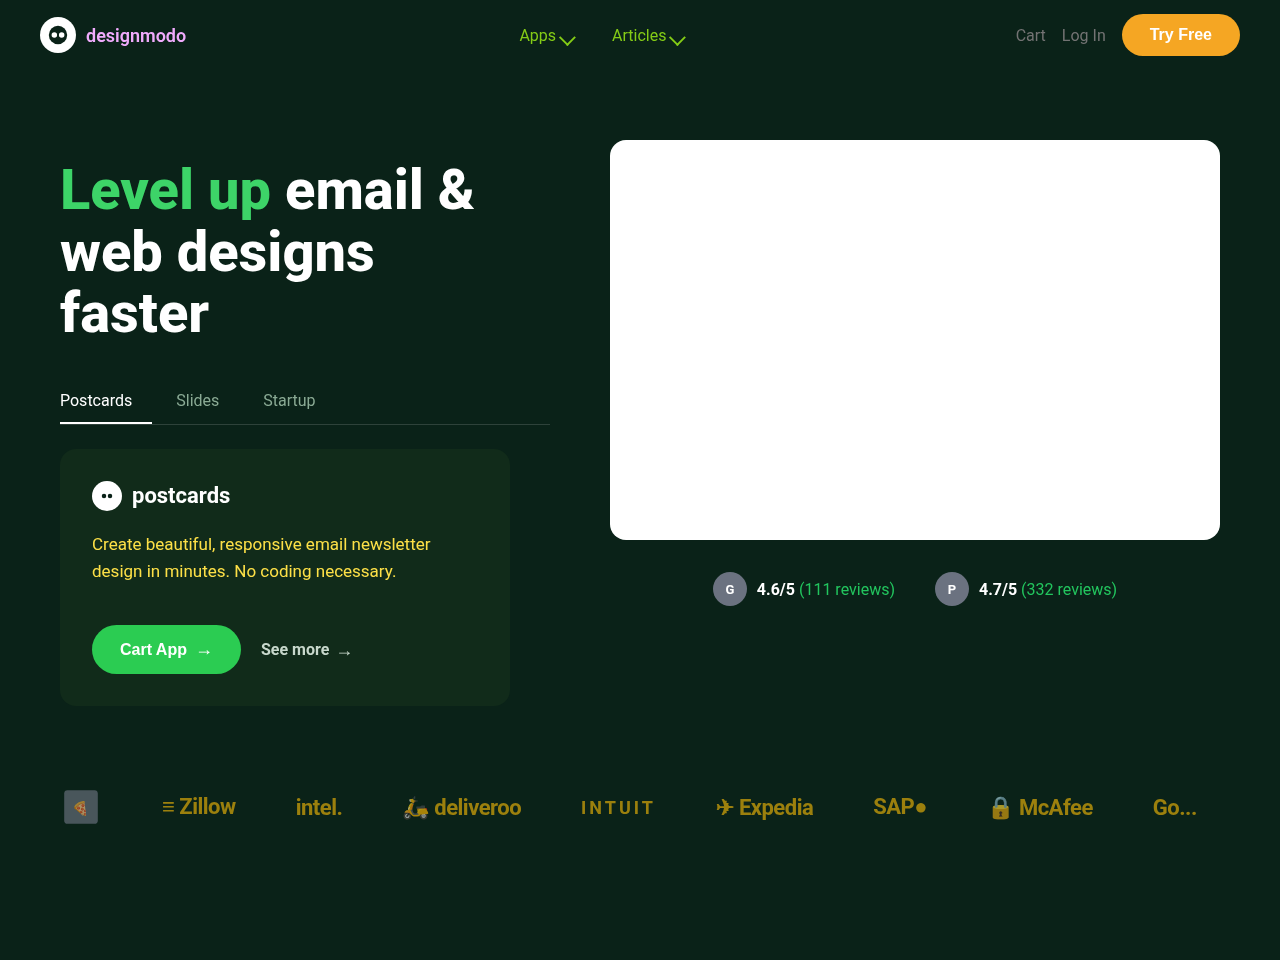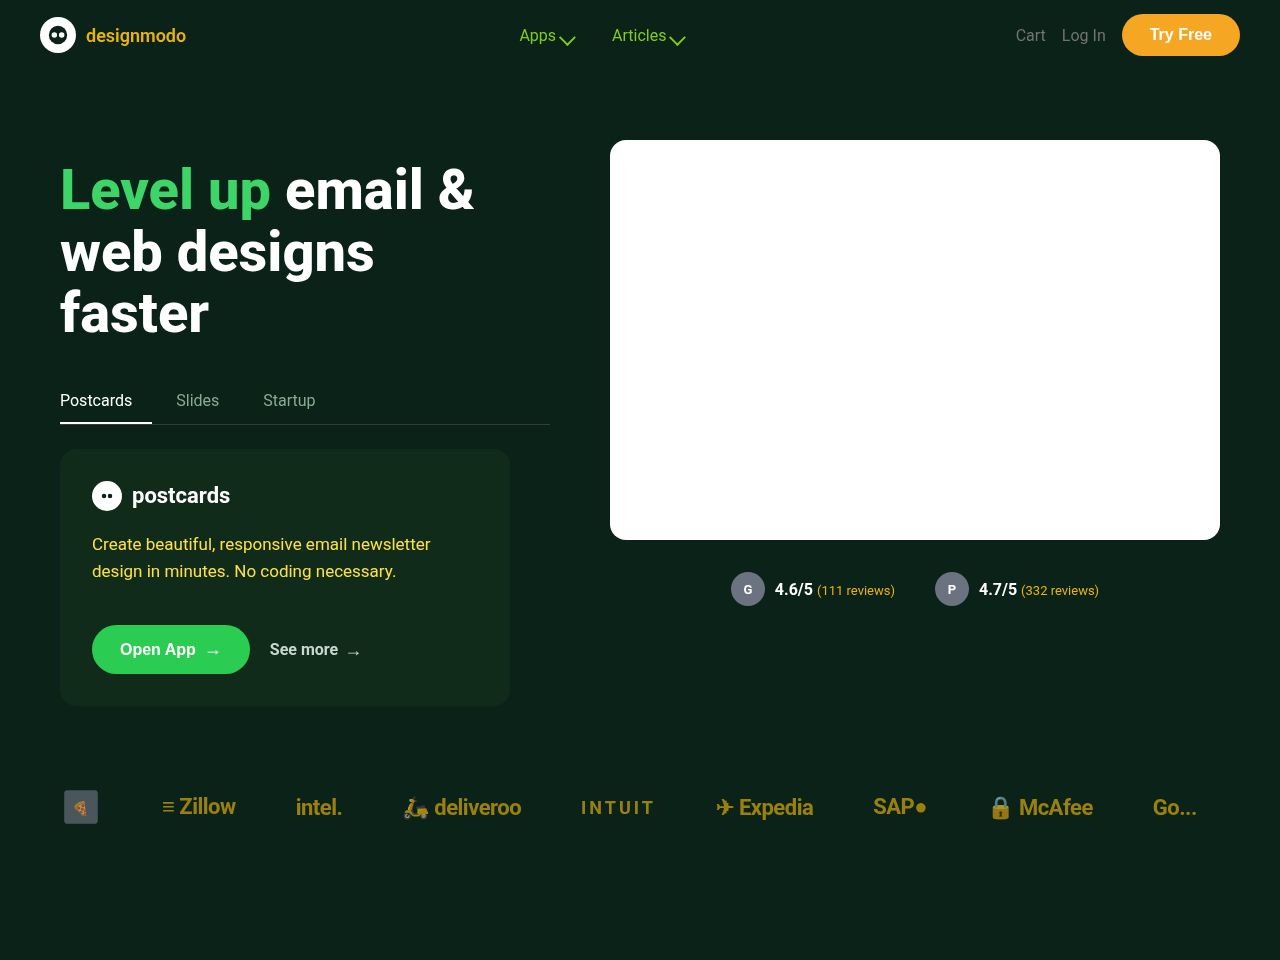--- a/index.html
+++ b/index.html
@@ -41,21 +41,21 @@
     }
 
     .nav-logo-icon svg {
       width: 22px;
       height: 22px;
     }
 
     .nav-logo-text {
       font-size: 18px;
       font-weight: 600;
-      color: #eab308;
+      color: #f0abfc;
     }
 
     .nav-center {
       display: flex;
       align-items: center;
       gap: 8px;
     }
 
     .nav-menu-item {
       display: flex;
@@ -272,22 +272,22 @@
 
     .rating-badge.g2 { background: #6b7280; }
     .rating-badge.product { background: #6b7280; }
 
     .rating-score {
       font-weight: 700;
       color: #fff;
     }
 
     .rating-count {
-      font-size: 13px;
-      color: #eab308;
+      font-size: 16px;
+      color: #22c55e;
     }
 
     
     .logos-section {
       padding: 40px 60px;
       overflow: hidden;
     }
 
     .logos-row {
       display: flex;
@@ -373,21 +373,21 @@
           <svg width="18" height="18" viewBox="0 0 24 24" fill="#0a2218">
             <circle cx="8" cy="12" r="3" fill="#0a2218"></circle>
             <circle cx="16" cy="12" r="3" fill="#0a2218"></circle>
           </svg>
         </div>
         <span class="app-card-logo-text">postcards</span>
       </div>
       <p class="app-card-desc">Create beautiful, responsive email newsletter design in minutes. No coding necessary.</p>
       <div class="app-card-actions">
         <button class="btn-open-app">
-          <span>Open App</span>
+          <span>Cart App</span>
           <span class="arrow-right">→</span>
         </button>
         <a class="btn-see-more">
           <span>See more</span>
           <span class="arrow-right">→</span>
         </a>
       </div>
     </div>
   </div>
 

